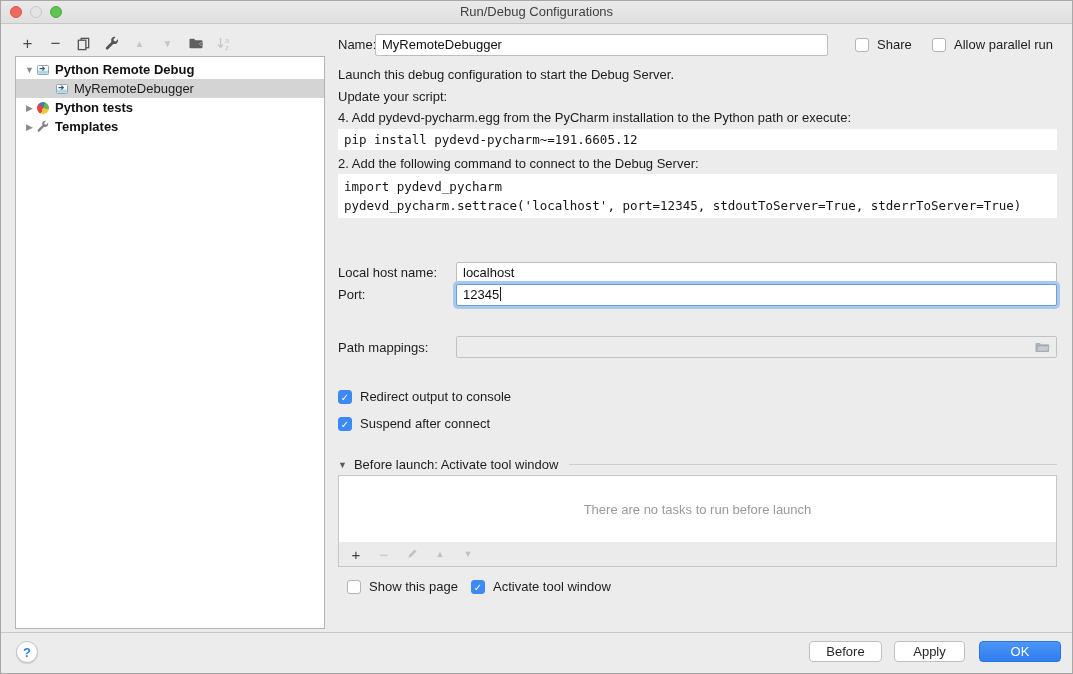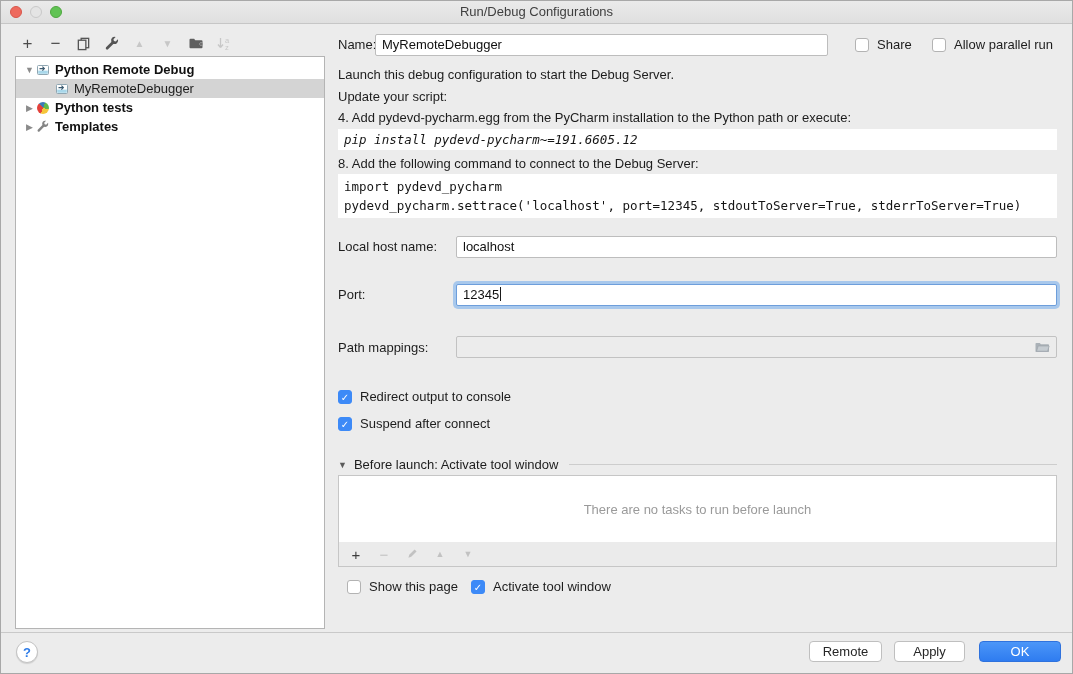--- a/index.html
+++ b/index.html
@@ -170,28 +170,28 @@
     </div>
     <div class="cbrow" style="position:absolute;left:594px;top:3px;">
       <span class="cb"></span>
       <span>Allow parallel run</span>
     </div>
   </div>
 
   <div class="row" style="top:66px;">Launch this debug configuration to start the Debug Server.</div>
   <div class="row" style="top:88px;">Update your script:</div>
   <div class="row" style="top:109px;">4. Add pydevd-pycharm.egg from the PyCharm installation to the Python path or execute:</div>
-  <div class="row codeblock mono" style="top:128px;height:21px;line-height:21px;padding-left:6px;font-style:italic;">pip install pydevd-pycharm~=191.6605.12</div>
-  <div class="row" style="top:155px;">8. Add the following command to connect to the Debug Server:</div>
+  <div class="row codeblock mono" style="top:128px;height:21px;line-height:21px;padding-left:6px;">pip install pydevd-pycharm~=191.6605.12</div>
+  <div class="row" style="top:155px;">2. Add the following command to connect to the Debug Server:</div>
   <div class="row codeblock mono" style="top:173px;height:44px;padding:3px 6px;box-sizing:border-box;">
     <div style="line-height:19px;">import pydevd_pycharm</div>
     <div style="line-height:19px;">pydevd_pycharm.settrace('localhost', port=12345, stdoutToServer=True, stderrToServer=True)</div>
   </div>
 
-  <div class="row" style="top:235px;height:30px;">
+  <div class="row" style="top:261px;height:30px;">
     <span class="lbl" style="position:absolute;left:0;top:3px;">Local host name:</span>
     <div class="field" style="position:absolute;left:118px;right:0;">
       <span>localhost</span>
     </div>
   </div>
   <div class="row" style="top:283px;height:27px;">
     <span class="lbl" style="position:absolute;left:0;top:3px;">Port:</span>
     <div class="field focused" style="position:absolute;left:118px;right:0;">
       <span>12345</span><span class="caret"></span>
     </div>
@@ -245,18 +245,18 @@
     <div class="cbrow" style="position:absolute;left:133px;top:0;">
       <span class="cb checked"></span>
       <span>Activate tool window</span>
     </div>
   </div>
 
   <div class="footer">
     <div class="help">
       <span>?</span>
     </div>
-    <div class="btn" style="left:808px;width:73px;">Remote</div>
+    <div class="btn" style="left:808px;width:73px;">Before</div>
     <div class="btn" style="left:893px;width:71px;">Apply</div>
     <div class="btn primary" style="left:978px;width:82px;">OK</div>
   </div>
 
 </div>
 
 </body></html>

